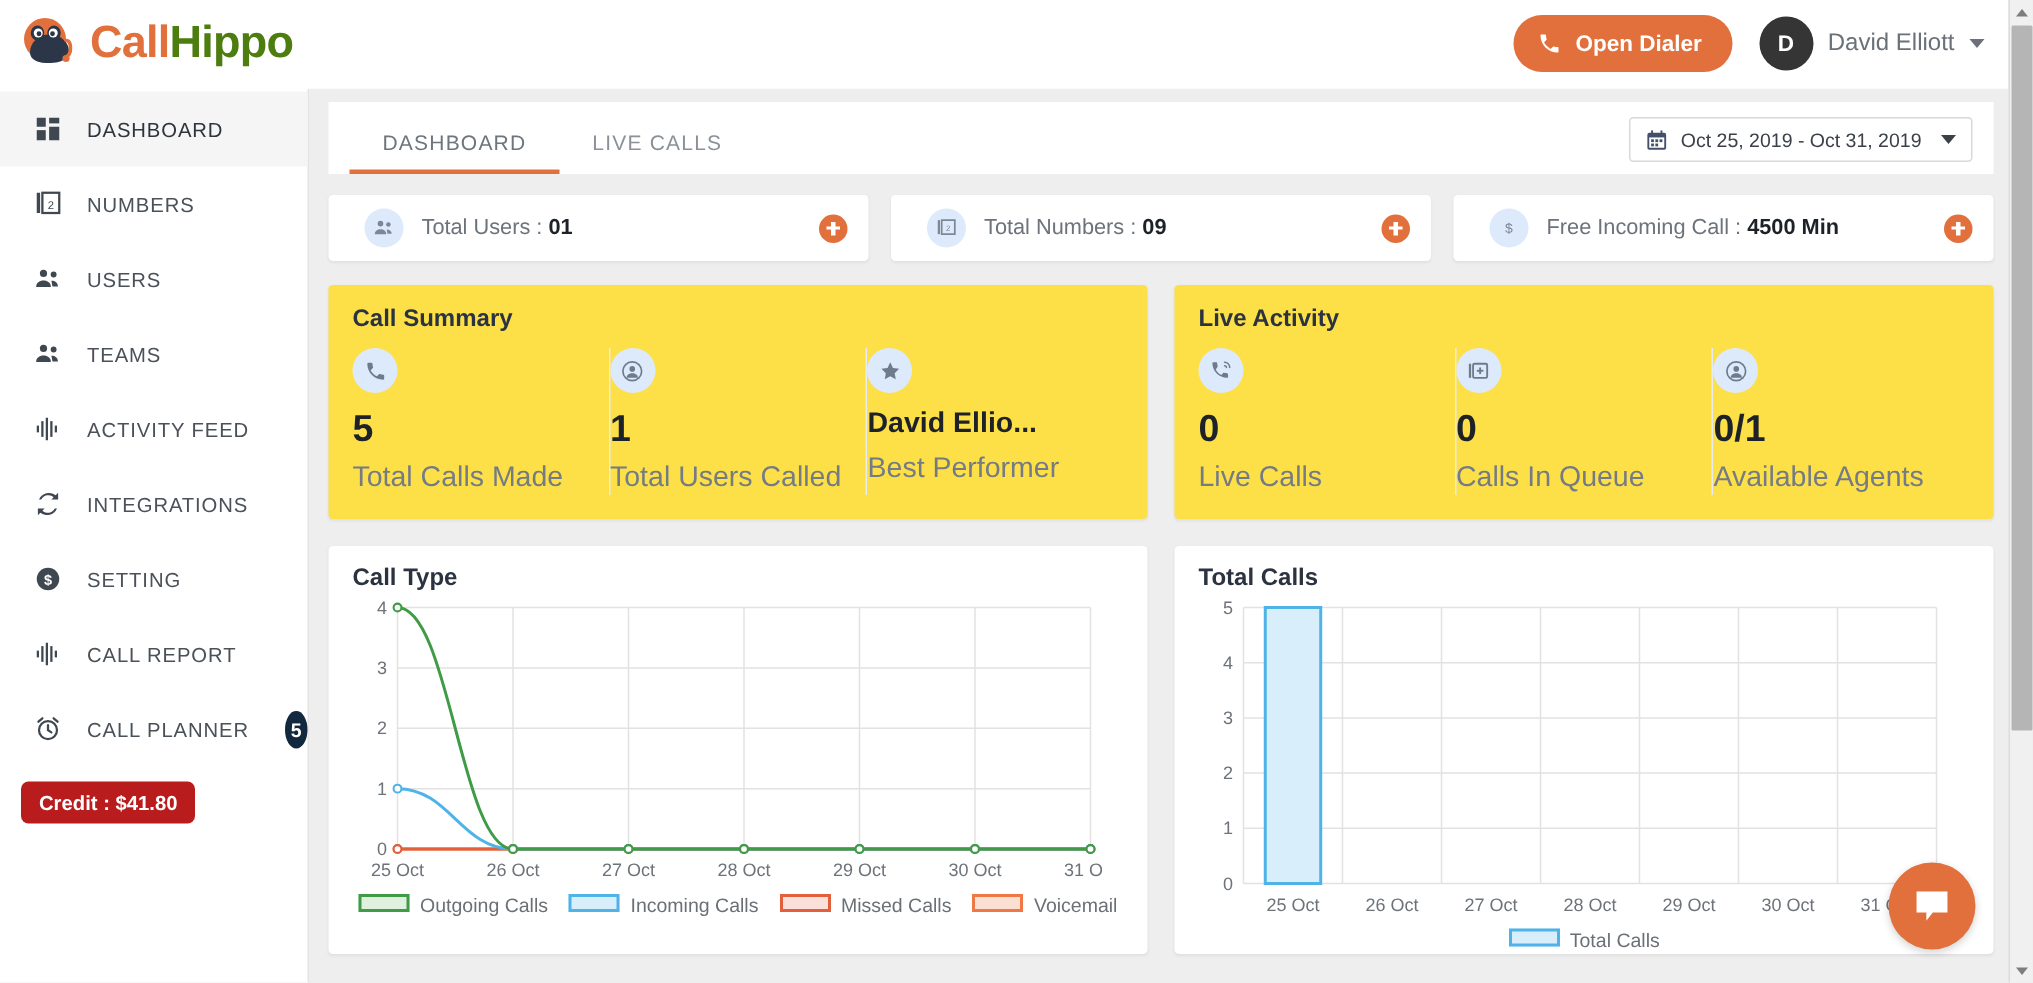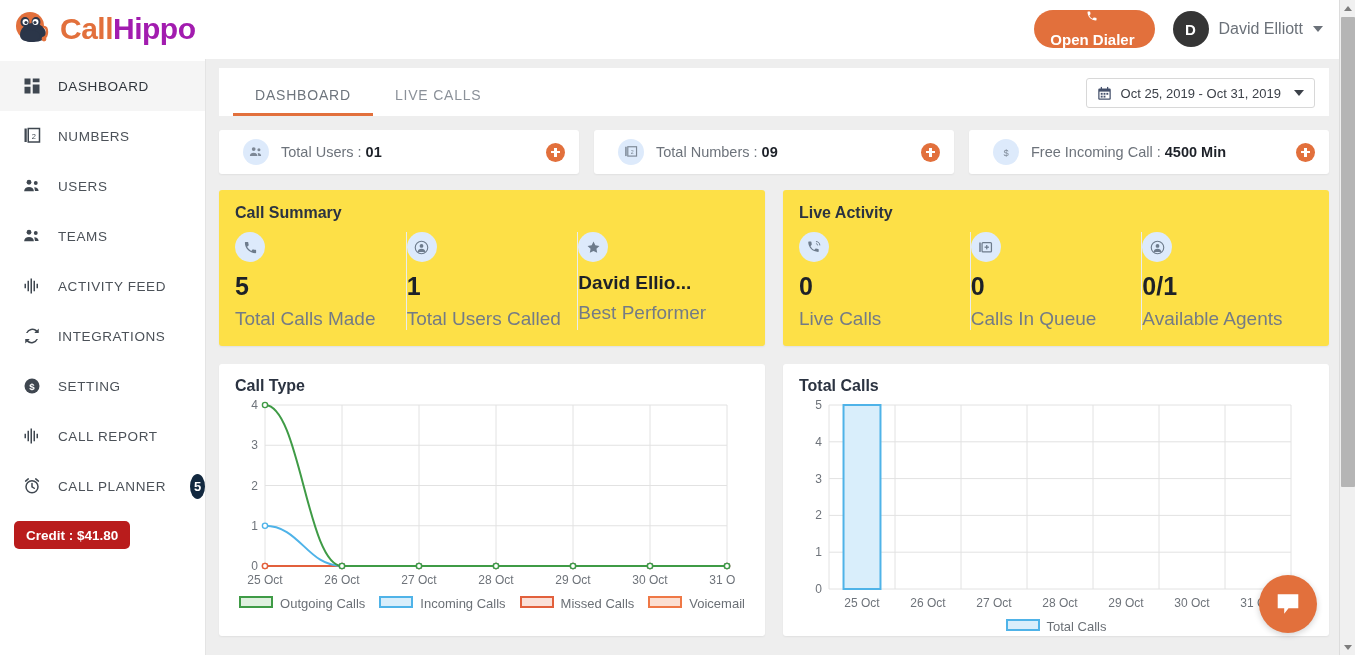--- a/index.html
+++ b/index.html
@@ -22,30 +22,30 @@
     border-bottom: 1px solid #ffffff;
     z-index: 30;
   }
   .brand { display: flex; align-items: center; gap: 2px; }
   .hippo-mark { width: 44px; height: 40px; display: block; }
   .brand-text {
     font-size: 30px; font-weight: bold; letter-spacing: -0.5px;
     line-height: 1;
   }
   .brand-call { color: #e2703c; }
-  .brand-hippo { color: #a21caf; }
+  .brand-hippo { color: #4d7c0f; }
 
   .top-right { display: flex; align-items: center; gap: 18px; }
   .dialer-btn {
     background: #e2703c; color: #fff;
     border: none; border-radius: 22px;
     height: 38px; padding: 0 20px 0 16px;
     display: flex; align-items: center; gap: 9px;
     font-size: 15px; font-weight: bold;
-    cursor: pointer; font-family: inherit; flex-direction: column;
+    cursor: pointer; font-family: inherit;
   }
   .dialer-btn svg { width: 16px; height: 16px; fill: #fff; }
   .avatar {
     width: 36px; height: 36px; border-radius: 50%;
     background: #353535; color: #fff;
     display: flex; align-items: center; justify-content: center;
     font-size: 15px; font-weight: bold;
   }
   .user-block { display: flex; align-items: center; gap: 10px; cursor: pointer; }
   .user-name { font-size: 16px; color: #6b7179; }

